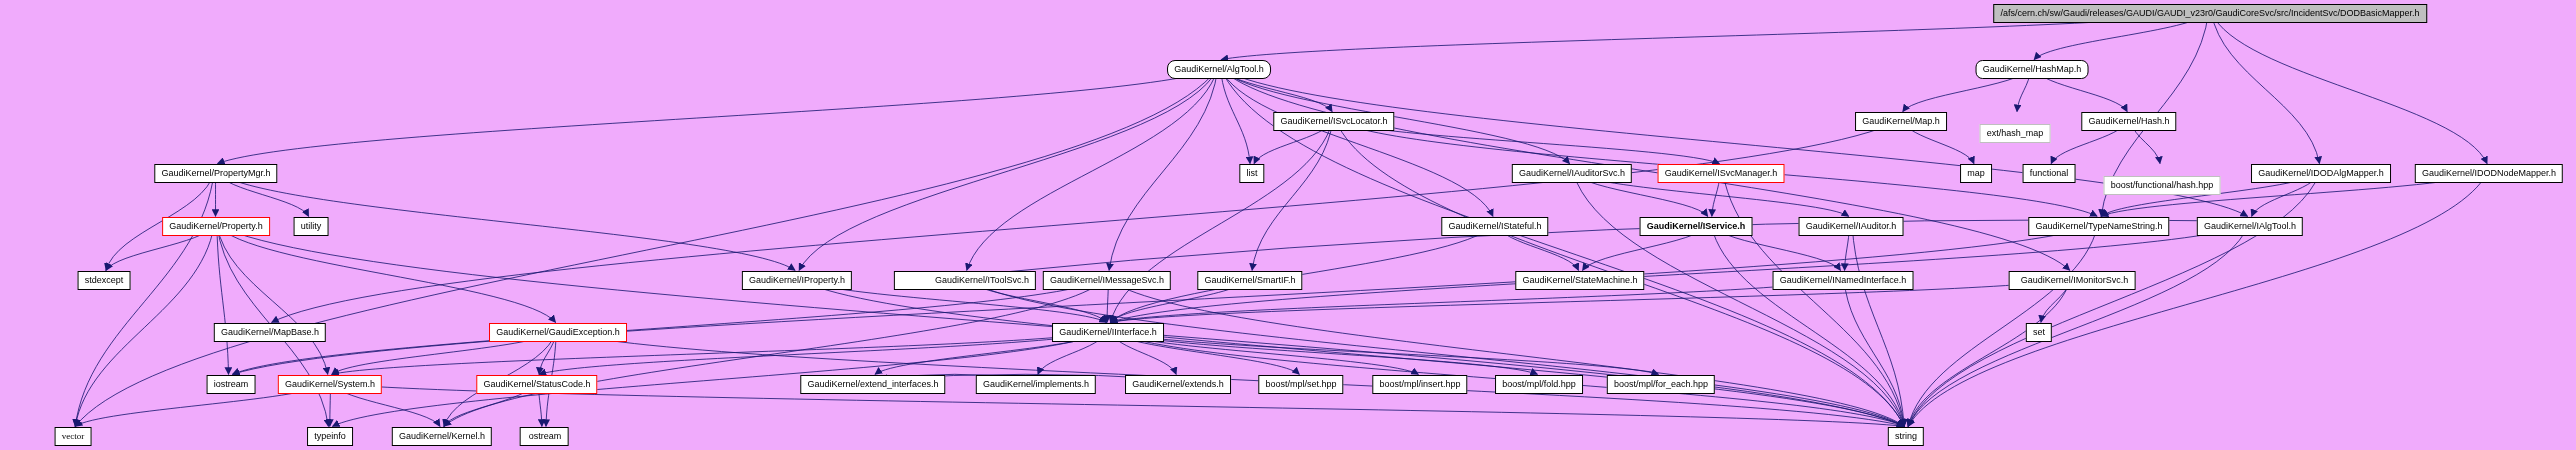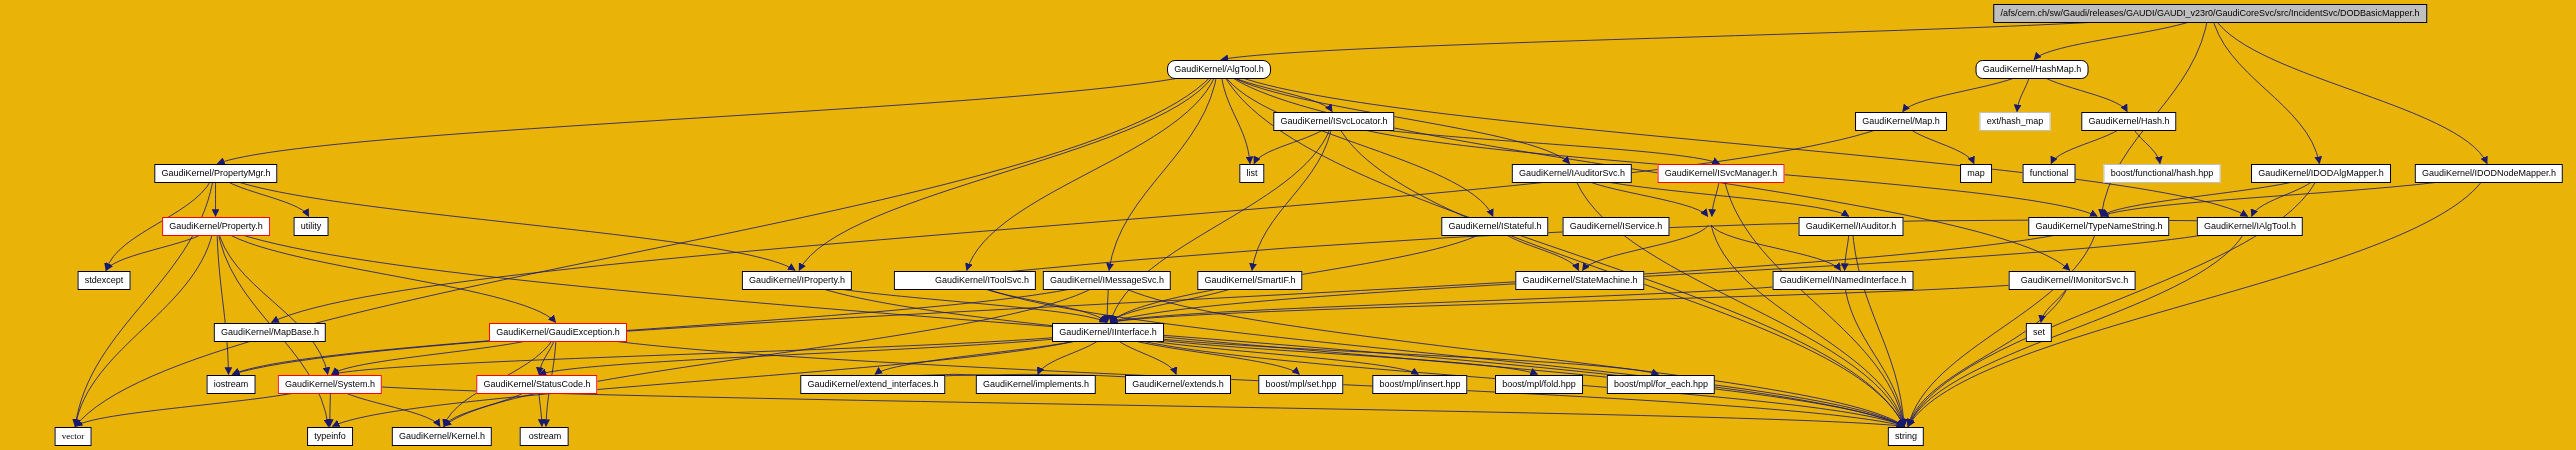--- a/index.html
+++ b/index.html
@@ -1,39 +1,39 @@
 <!DOCTYPE html>
 <html style="font-size:11px"><head>
 <meta charset="utf-8">
 <style>
   html, body { margin:0; padding:0; background:#ffffff; }
   #canvas {
     position:relative;
     width:2576px; height:451px;
-    background:#eab308;
+    background:#f0abfc;
     font-family:"Liberation Sans", sans-serif;
     overflow:hidden;
   }
   #edges { position:absolute; left:0; top:0; z-index:0; }
   .node {
     position:absolute;
     transform:translateX(-50%);
     z-index:1;
     background:#ffffff;
     border:0.7px solid #000000;
     color:#000000;
     font-size:9px;
     line-height:10.3px;
     padding:3.4px 6.2px;
     white-space:nowrap;
     text-align:center;
     box-sizing:border-box;
   }
   .node.red  { border-color:#ff0000; }
-  .node.ext  { border-color:#bfbfbf; }
+  .node.ext  { border-color:#bfbfbf;margin-top:12px; }
   .node.root { background:#bfbfbf; border-color:#000000; }
   .node.hdr, .node.red { cursor:pointer; }
 </style>
 </head>
 <body>
 
 <div id="canvas">
   <svg id="edges" width="2576" height="451" xmlns="http://www.w3.org/2000/svg" viewBox="0 0 3765 659">
     <defs>
       <marker id="arr" viewBox="0 0 10 10" refX="9" refY="5" markerWidth="9.5" markerHeight="9.5" orient="auto">
@@ -157,21 +157,21 @@
     <div class="node hdr" style="left: 1572px; top: 164px;">GaudiKernel/IAuditorSvc.h</div>
     <div class="node red" style="left: 1721px; top: 164px;">GaudiKernel/ISvcManager.h</div>
     <div class="node std" style="left: 1976px; top: 164px;">map</div>
     <div class="node std" style="left: 2049px; top: 164px;">functional</div>
     <div class="node ext" style="left: 2162px; top: 164px;">boost/functional/hash.hpp</div>
     <div class="node hdr" style="left: 2321px; top: 164px;">GaudiKernel/IDODAlgMapper.h</div>
     <div class="node hdr" style="left: 2489px; top: 164px;">GaudiKernel/IDODNodeMapper.h</div>
     <div class="node red" style="left: 216px; top: 217px;">GaudiKernel/Property.h</div>
     <div class="node std" style="left: 311px; top: 217px;">utility</div>
     <div class="node hdr" style="left: 1495px; top: 217px;">GaudiKernel/IStateful.h</div>
-    <div class="node hdr" style="left: 1616px; top: 217px;">GaudiKernel/IService.h</div>
+    <div class="node hdr" style="left: 1696px; top: 217px; font-weight: bold;">GaudiKernel/IService.h</div>
     <div class="node hdr" style="left: 1851px; top: 217px;">GaudiKernel/IAuditor.h</div>
     <div class="node hdr" style="left: 2099px; top: 217px;">GaudiKernel/TypeNameString.h</div>
     <div class="node hdr" style="left: 2250px; top: 217px;">GaudiKernel/IAlgTool.h</div>
     <div class="node std" style="left: 104px; top: 271px;">stdexcept</div>
     <div class="node hdr" style="left: 797px; top: 271px;">GaudiKernel/IProperty.h</div>
     <div class="node hdr" style="left: 965px; top: 271px; padding-left: 40px;">GaudiKernel/IToolSvc.h</div>
     <div class="node hdr" style="left: 1107px; top: 271px;">GaudiKernel/IMessageSvc.h</div>
     <div class="node hdr" style="left: 1250px; top: 271px;">GaudiKernel/SmartIF.h</div>
     <div class="node hdr" style="left: 1580px; top: 271px;">GaudiKernel/StateMachine.h</div>
     <div class="node hdr" style="left: 1843px; top: 271px;">GaudiKernel/INamedInterface.h</div>

